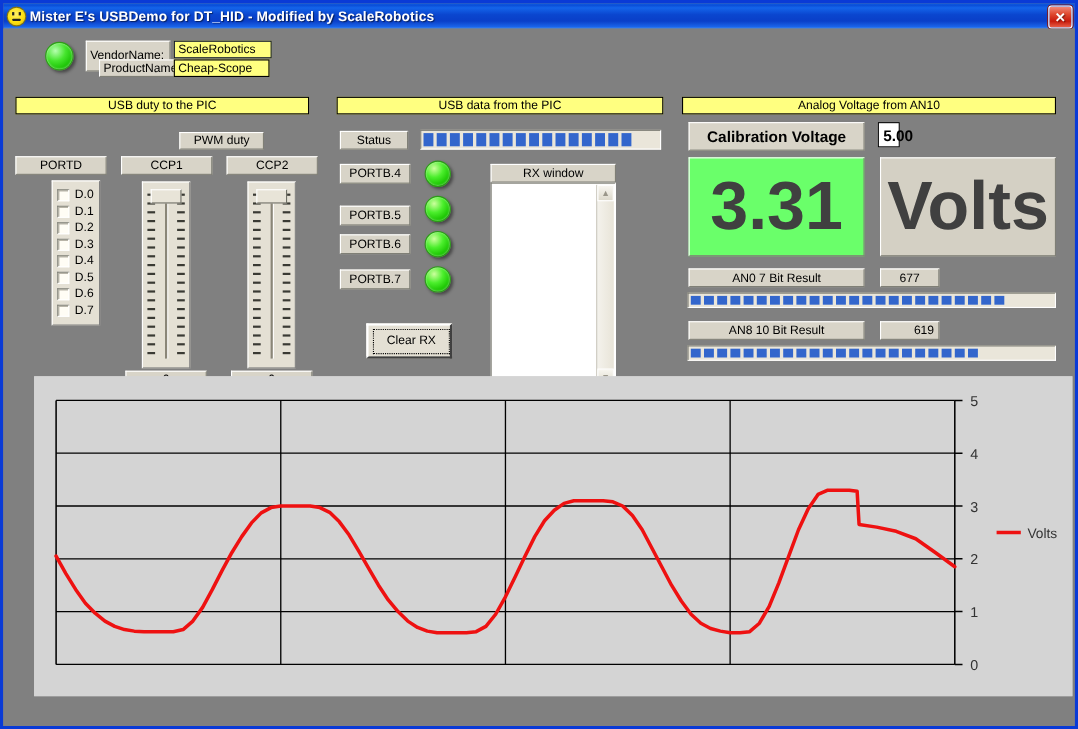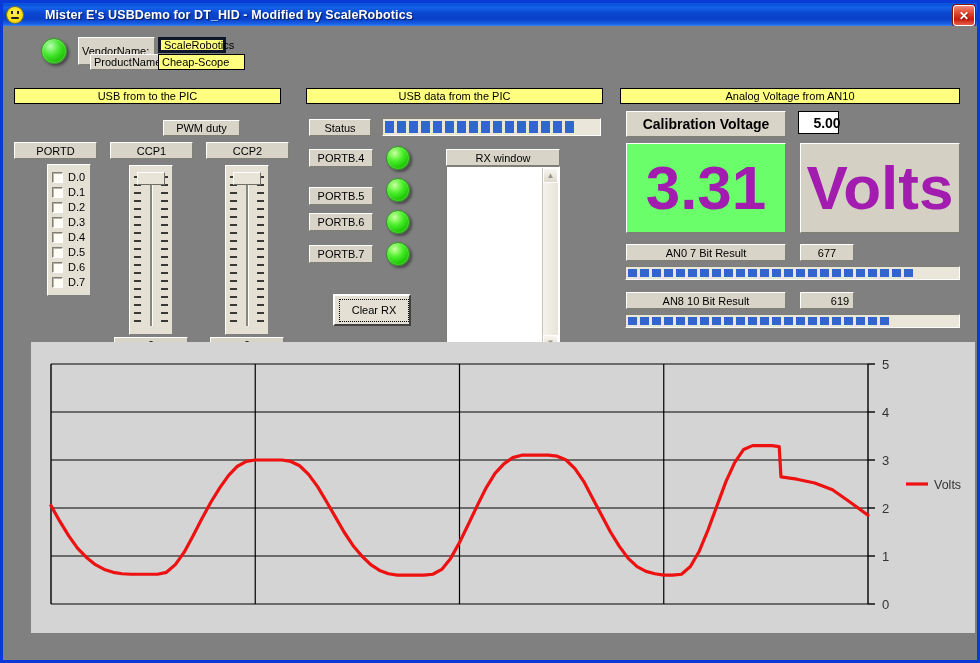--- a/index.html
+++ b/index.html
@@ -14,21 +14,21 @@
   .win-border{
     position:absolute;left:0;top:0;width:980px;height:663px;
     box-sizing:border-box;
     border:3px solid #0a3ad6;
     background:transparent;
     pointer-events:none;
   }
   .titlebar{
     position:absolute;left:3px;top:3px;width:974px;height:23px;
     background:linear-gradient(to bottom,#0c5fe0 0%,#0a4ed8 8%,#1464ea 18%,#0a46cf 45%,#0a3fc8 70%,#1a63e8 92%,#3c86f0 100%);
-    display:flex;align-items:center;gap:18px;
+    display:flex;align-items:center;
   }
   .title-icon{
     width:16px;height:16px;margin-left:4px;margin-right:4px;flex:0 0 auto;
     border-radius:50%;
     background:radial-gradient(circle at 45% 38%, #ffef6a 0%, #ffe00d 55%, #e0bc00 100%);
     position:relative;
     box-shadow:0 0 0 1px #8a7400;
   }
   .title-icon::before{
     content:"";position:absolute;left:4px;top:4px;width:2px;height:3px;background:#222;
@@ -179,21 +179,21 @@
     border:1px dotted #000;width:calc(100% - 6px);height:calc(100% - 7px);
     display:flex;align-items:center;justify-content:center;
   }
 
   
   .bigval{
     position:absolute;box-sizing:border-box;
     border-top:1px solid #ffffff;border-left:1px solid #ffffff;
     border-right:1px solid #7f7f76;border-bottom:1px solid #7f7f76;
     display:flex;align-items:center;justify-content:center;
-    font-weight:bold;color:#a21caf;line-height:1;
+    font-weight:bold;color:#404040;line-height:1;
   }
 
   
   .chartpanel{
     position:absolute;left:28px;top:316px;width:944px;height:291px;
     background:#d4d4d4;
   }
   .chartsvg{position:absolute;left:0;top:0;}
 </style>
 </head>
@@ -205,25 +205,25 @@
     <div class="title-icon"></div>
     <div class="title-text">Mister E's USBDemo for DT_HID - Modified by ScaleRobotics</div>
     <div class="close-btn">✕</div>
   </div>
   <div class="win-border"></div>
 
   <div class="client">
 
     <div class="conn-led" style="left:38px;top:12px;"></div>
     <div class="lbl3d" style="left:75px;top:11px;width:77px;height:28px;justify-content:flex-start;padding-left:3px;">VendorName:</div>
-    <div class="lbl3d" style="left:155px;top:11px;width:68px;height:16px;background:#ffff80;border:3px solid #0f172a;justify-content:flex-start;padding-left:3px;color:#000;">ScaleRobotics</div>
+    <div class="lbl3d" style="left:155px;top:11px;width:89px;height:16px;background:#ffff80;border:1px solid #0f172a;justify-content:flex-start;padding-left:3px;color:#000;">ScaleRobotics</div>
     <div class="lbl3d" style="left:87px;top:28px;width:77px;height:16px;justify-content:flex-start;padding-left:3px;">ProductName:</div>
     <div class="lbl3d" style="left:155px;top:28px;width:87px;height:16px;background:#ffff80;border:1px solid #000;justify-content:flex-start;padding-left:3px;color:#000;">Cheap-Scope</div>
 
-    <div class="lblyellow" style="left:11px;top:62px;width:267px;height:16px;">USB from to the PIC</div>
+    <div class="lblyellow" style="left:11px;top:62px;width:267px;height:16px;">USB duty to the PIC</div>
     <div class="lblyellow" style="left:303px;top:62px;width:297px;height:16px;">USB data from the PIC</div>
     <div class="lblyellow" style="left:617px;top:62px;width:340px;height:16px;">Analog Voltage from AN10</div>
 
     <div class="lbl3d" style="left:160px;top:94px;width:77px;height:16px;">PWM duty</div>
 
     <div class="lbl3d" style="left:11px;top:116px;width:83px;height:17px;">PORTD</div>
     <div class="cb-frame" style="left:44px;top:138px;width:44px;height:132px;">
       <div class="cb-row">
           <span class="cb-box"></span>
           <span class="cb-lbl">D.0</span>
@@ -394,21 +394,21 @@
     <div class="lbl3d" style="left:443px;top:123px;width:114px;height:17px;">RX window</div>
     <div class="rxlist" style="left:443px;top:140px;width:114px;height:186px;">
       <div class="rxscroll">
         <div class="rxarrow" style="top:0;">▲</div>
         <div class="rxarrow" style="bottom:0;">▼</div>
       </div>
       <div style="position:absolute;left:2px;top:2px;right:18px;font-size:11px;"></div>
     </div>
 
     <div class="lbl3d" style="left:623px;top:85px;width:160px;height:26px;font-size:14px;font-weight:bold;">Calibration Voltage</div>
-    <div class="txtbox" style="left:795px;top:85px;width:41px;height:23px;font-size:14px;font-weight:bold;justify-content:center;padding-left:17px;">5.00</div>
+    <div class="txtbox" style="left:795px;top:85px;width:20px;height:23px;font-size:14px;font-weight:bold;justify-content:center;padding-left:17px;">5.00</div>
 
     <div class="bigval" style="left:623px;top:117px;width:160px;height:90px;background:#6aff6a;font-size:62px;">3.31</div>
     <div class="bigval" style="left:797px;top:117px;width:160px;height:90px;background:#d4d0c4;font-size:62px;">Volts</div>
 
     <div class="lbl3d" style="left:623px;top:218px;width:160px;height:17px;">AN0 7 Bit Result</div>
     <div class="lbl3d" style="left:797px;top:218px;width:54px;height:17px;">677</div>
     <div class="pbar" style="left:622px;top:240px;width:335px;height:14px;">
       <div class="blocks" style="top:2px;bottom:2px;">
         <span></span>
           <span></span>

